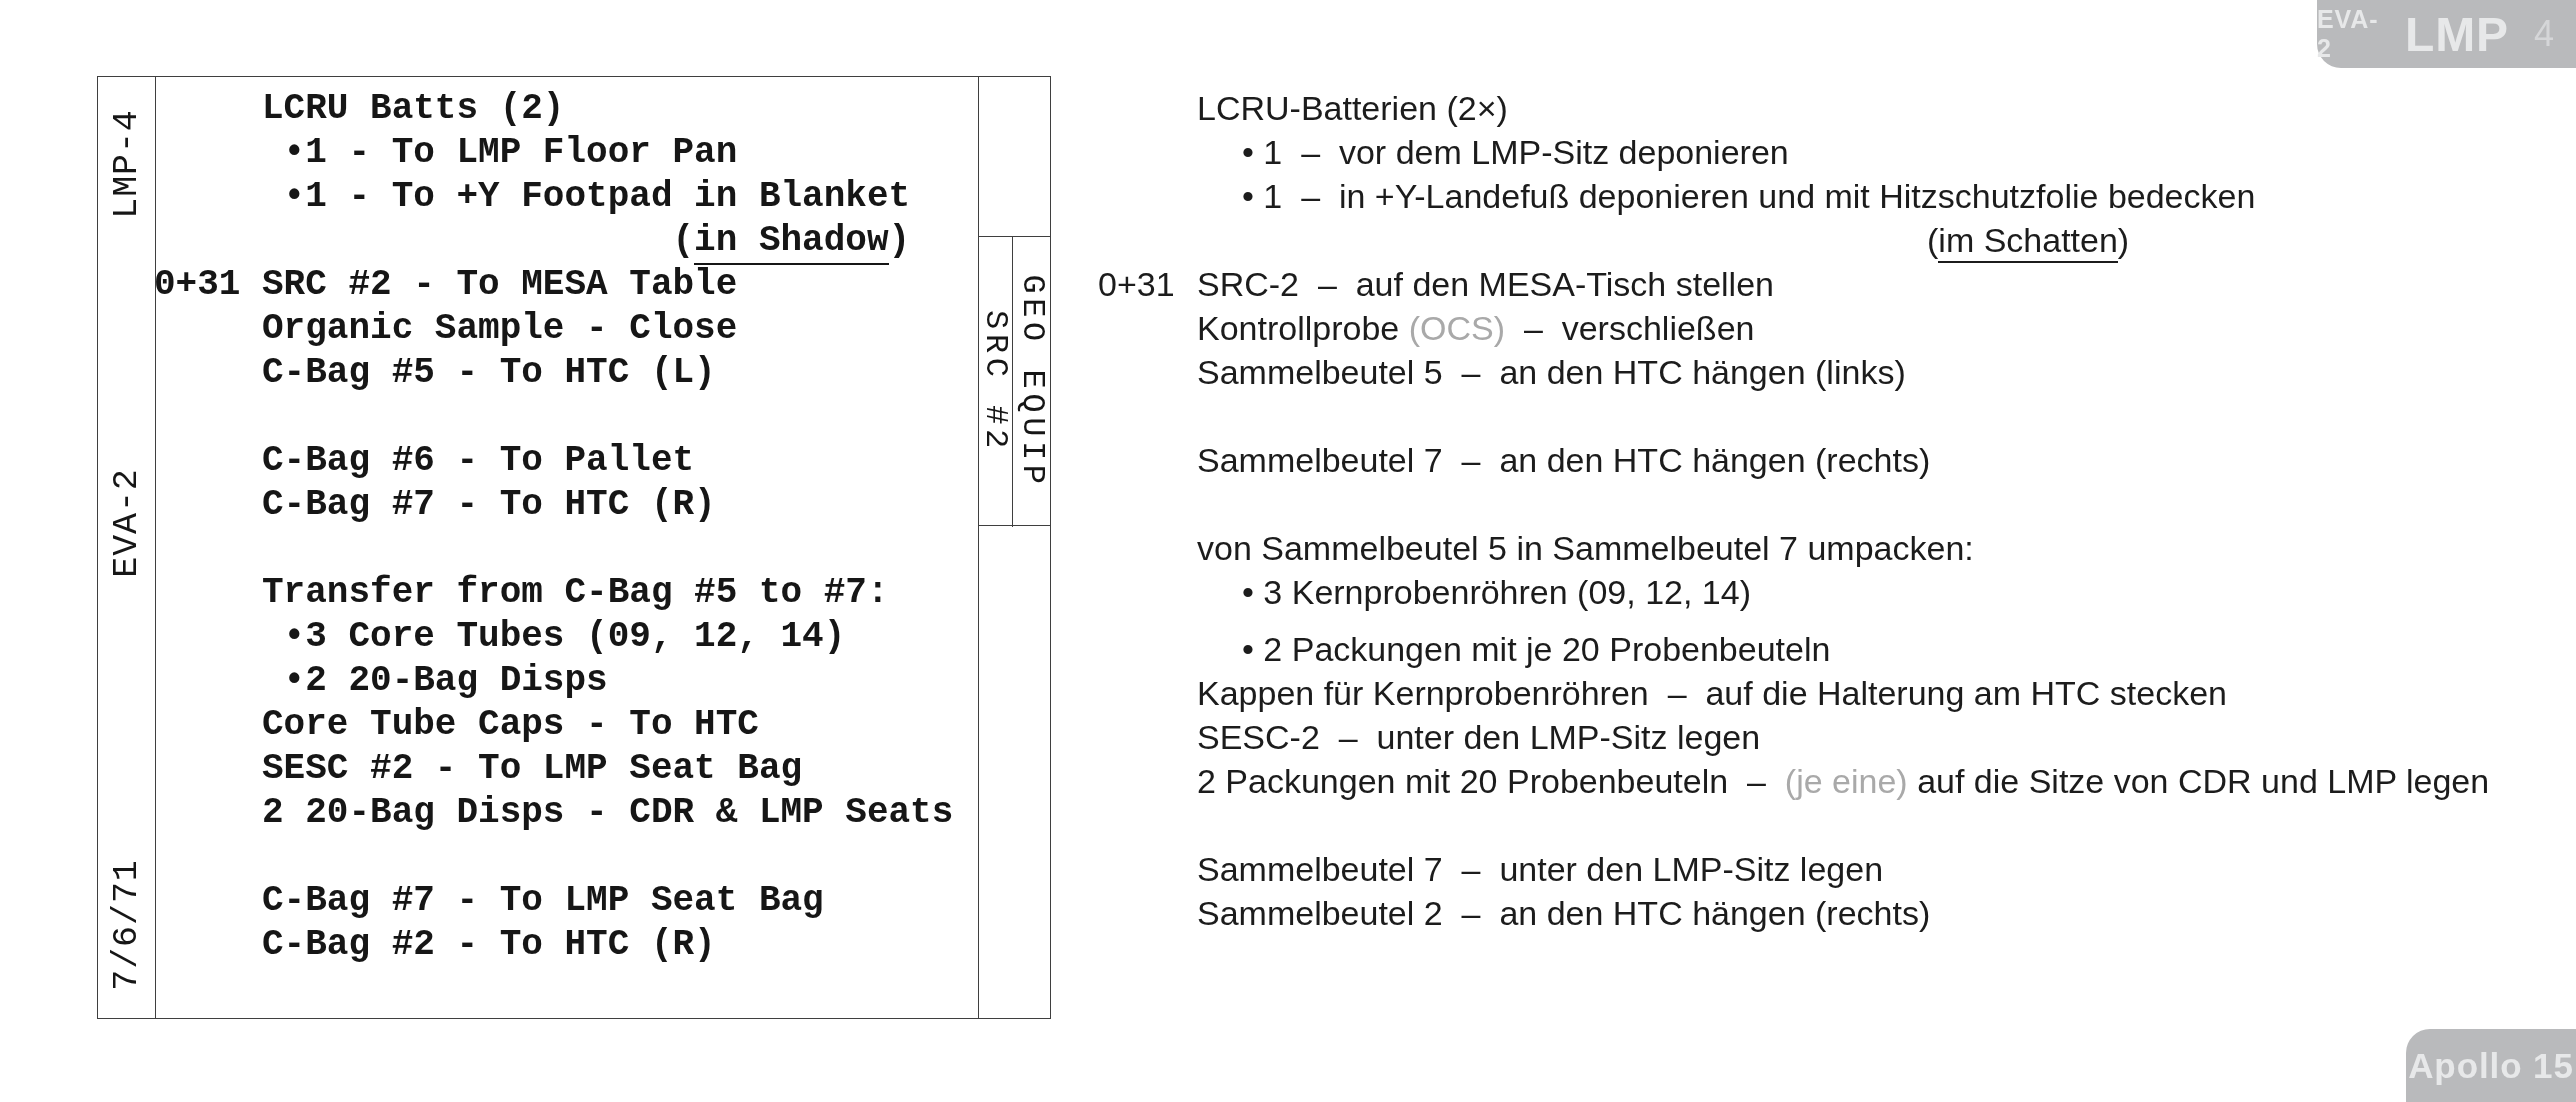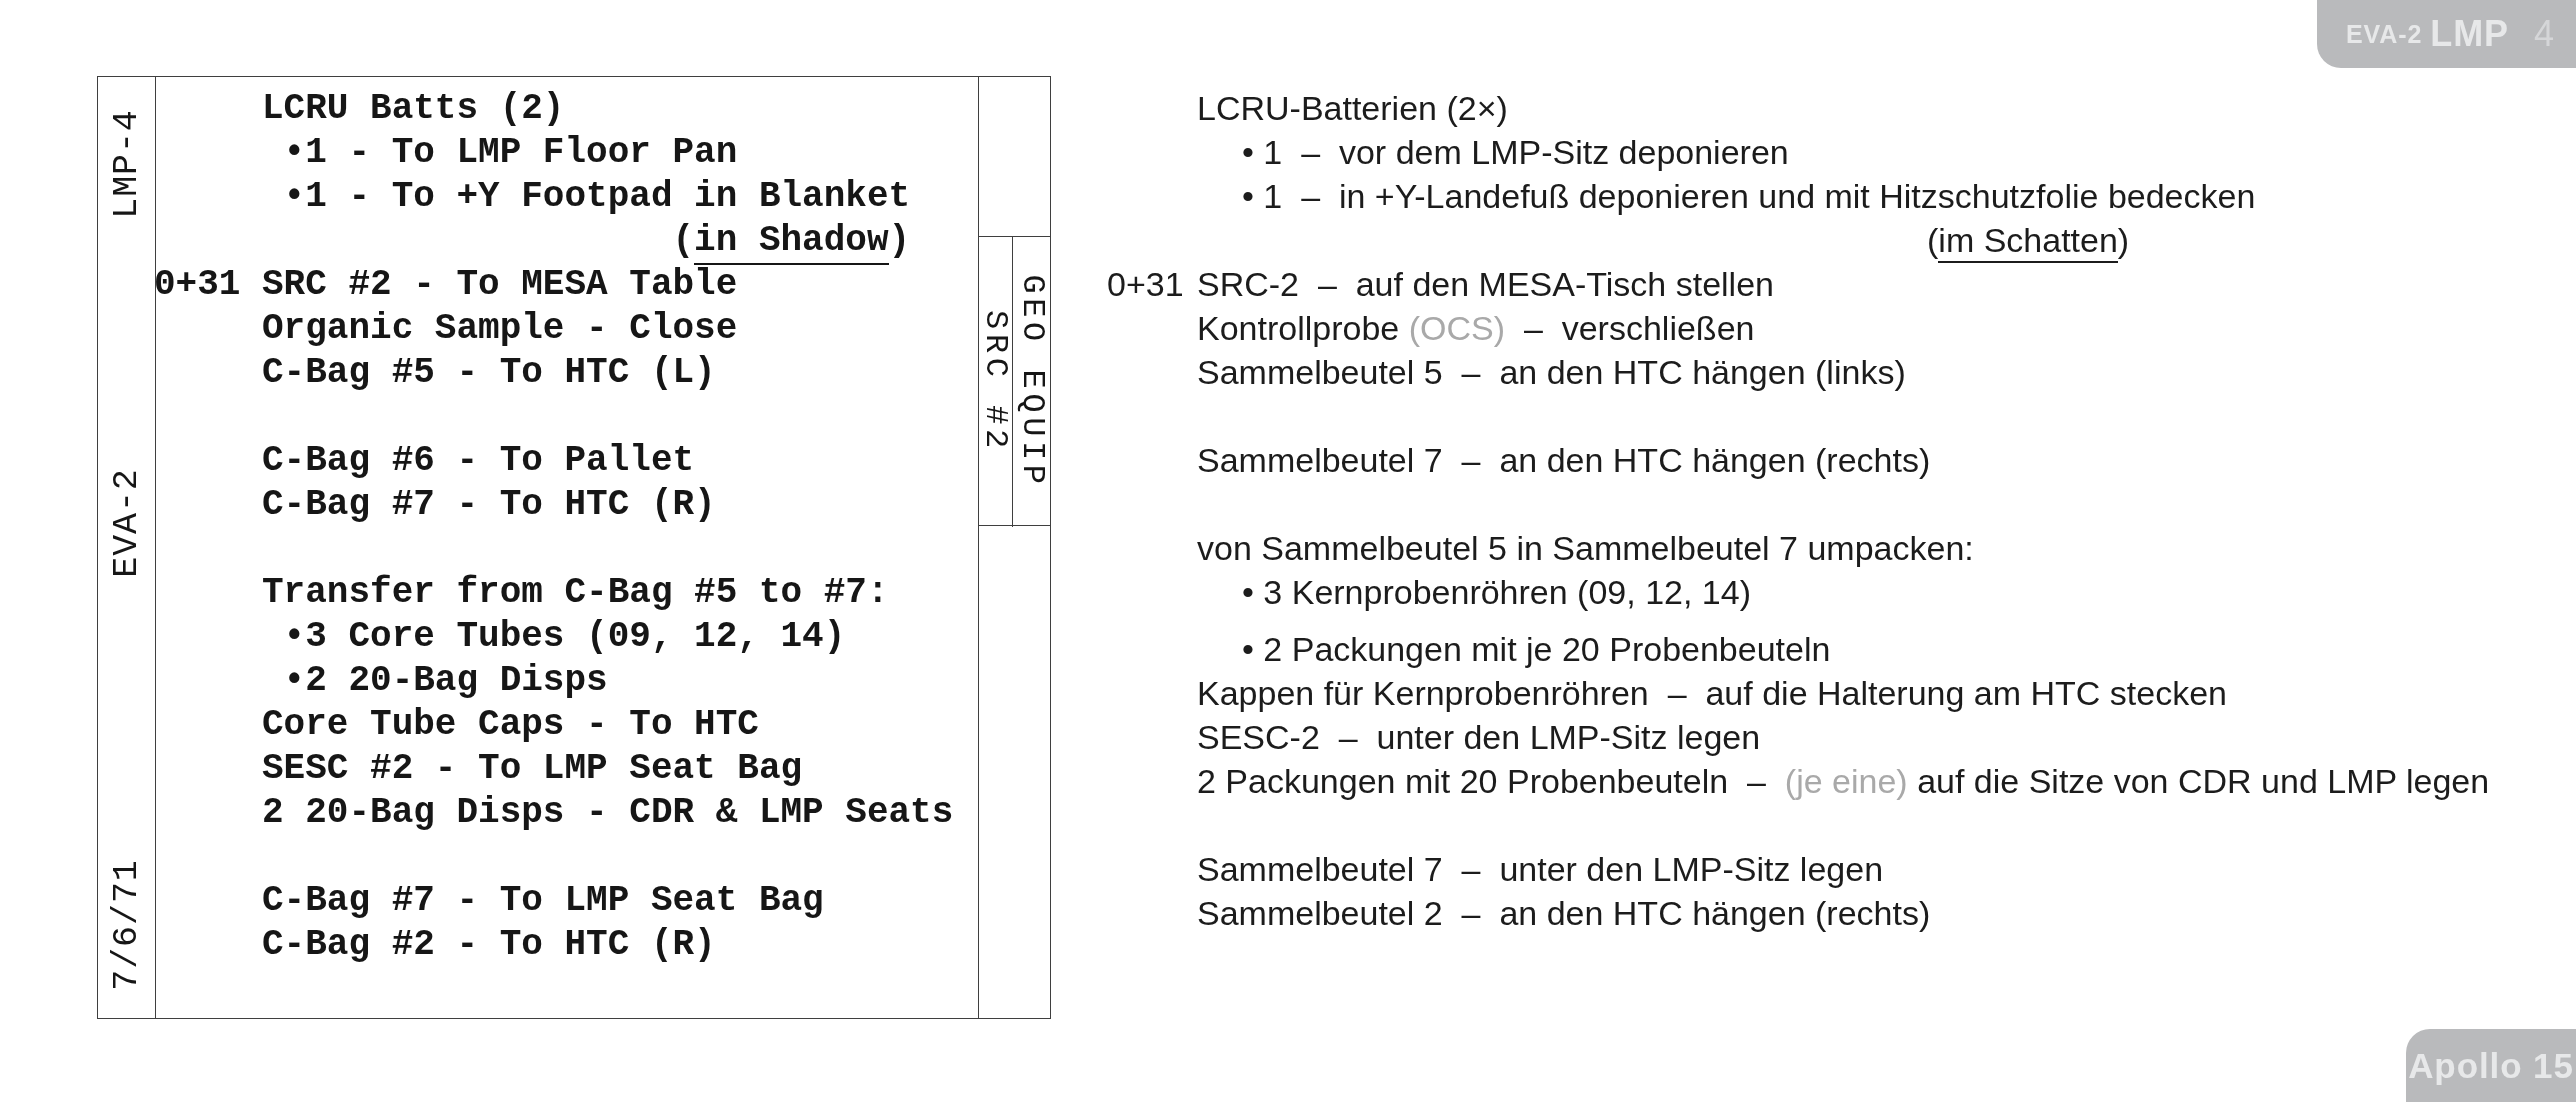--- a/index.html
+++ b/index.html
@@ -4,21 +4,21 @@
 <style>
   html,body{margin:0;padding:0;background:#ffffff;}
   .page{position:relative;width:2576px;height:1102px;background:#ffffff;overflow:hidden;
         font-family:"Liberation Sans",sans-serif;color:#161616;}
 
   
   .badge{position:absolute;background:#b9babc;display:flex;align-items:center;}
   .badge-top{top:0;right:0;width:259px;height:68px;border-bottom-left-radius:24px;
              justify-content:flex-end;padding-right:22px;box-sizing:border-box;}
   .b-eva{font-weight:700;font-size:25px;color:#e7e8e9;letter-spacing:0.9px;}
-  .b-lmp{font-weight:700;font-size:36px;color:#e7e8e9;letter-spacing:0.9px;margin-left:8px;}
+  .b-lmp{font-weight:700;font-size:48px;color:#e7e8e9;letter-spacing:0.9px;margin-left:20px;}
   .b-num{font-weight:400;font-size:36px;color:#d5d6d8;margin-left:25px;}
   .badge-bottom{bottom:0;right:0;width:170px;height:73px;border-top-left-radius:24px;
                 justify-content:center;font-weight:700;font-size:35px;color:#e7e8e9;letter-spacing:0.9px;}
 
   
   .checklist-box{position:absolute;left:97px;top:76px;width:954px;height:943px;
                  border:1.8px solid #3f3f3f;box-sizing:border-box;}
   .divider-labelcol{position:absolute;left:57px;top:0;bottom:0;width:0;border-left:1.8px solid #3f3f3f;}
   .divider-strip{position:absolute;left:880px;top:0;bottom:0;width:0;border-left:1.8px solid #3f3f3f;}
   .strip-h1{position:absolute;left:880px;right:0;top:159px;height:0;border-top:1.8px solid #3f3f3f;}
@@ -39,21 +39,21 @@
   .vcell-geo{left:915px;top:161px;width:38px;height:287px;}
 
   .english{position:absolute;left:56px;top:10px;width:808px;font-weight:bold;}
   .e-line{height:44px;white-space:pre;font-family:"Liberation Mono",monospace;
           font-size:36px;line-height:44px;color:#161616;}
 
   
   .german{position:absolute;left:1095px;top:86px;width:1481px;}
   .g-line{position:relative;height:44px;white-space:pre;font-size:34px;line-height:44px;
           color:#1c1c1c;box-sizing:border-box;}
-  .g-time{position:absolute;left:12px;top:0;}
+  .g-time{position:absolute;left:3px;top:0;}
 
   .u{border-bottom:2.8px solid currentColor;padding-bottom:1.8px;}
   .gray{color:#a9a9a9;}
 </style>
 </head>
 <body>
 
 <div class="page">
 
   <div class="badge badge-top">

